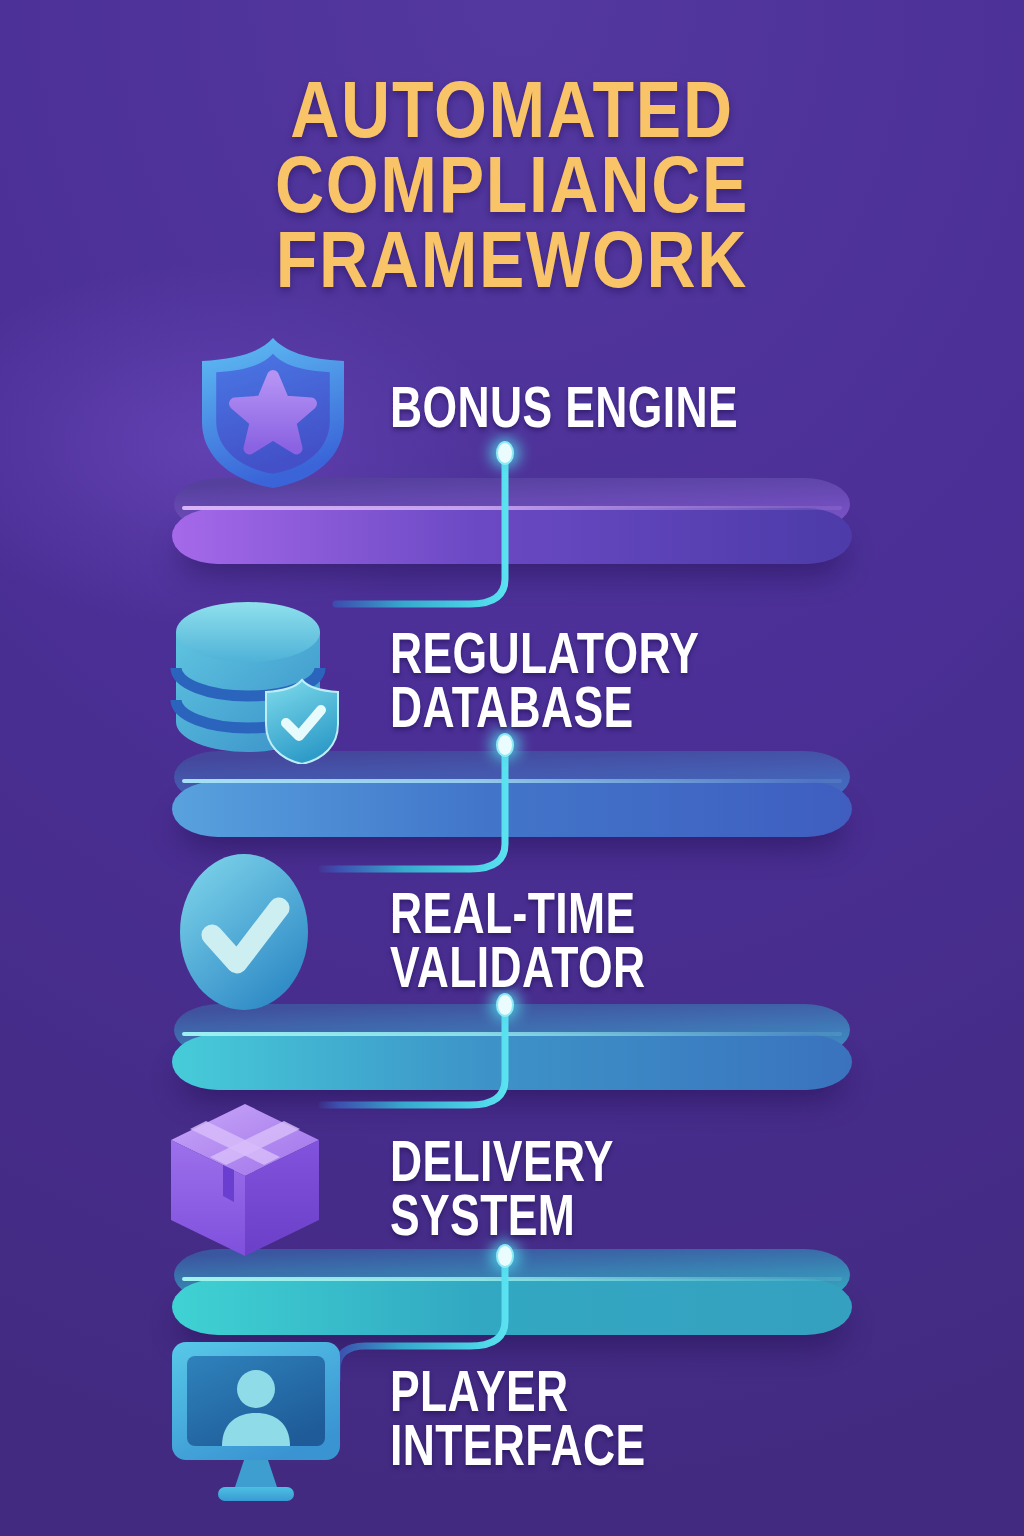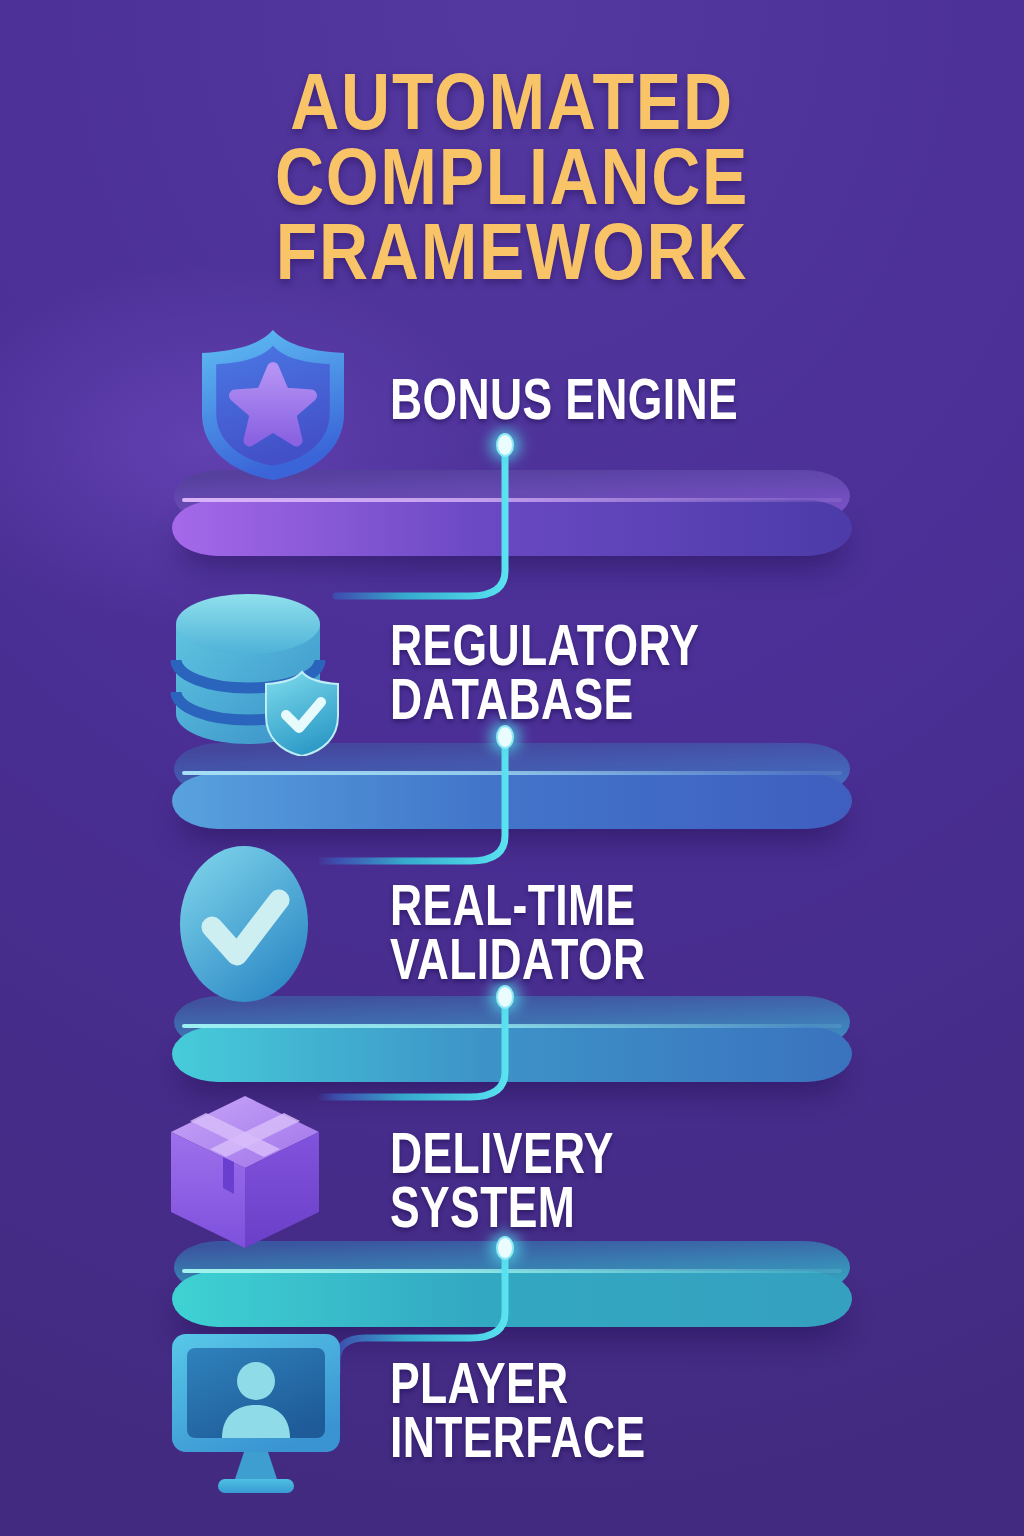--- a/index.html
+++ b/index.html
@@ -4,21 +4,21 @@
 <style>
   html,body{margin:0;padding:0;}
   body{
     width:1024px;height:1536px;overflow:hidden;
     font-family:"Liberation Sans", sans-serif;
     background:
       radial-gradient(420px 260px at 20% 29%, rgba(150,105,240,.28), rgba(150,105,240,0) 70%),
       radial-gradient(130% 100% at 50% 0%, #53389f 0%, #4b2f96 48%, #422a80 100%);
     position:relative;
   }
-  .page{position:absolute;inset:0;}
+  .page{position:absolute;inset:0;margin-top:8px;}
 
   
   .title{
     position:absolute;top:64px;left:0;width:1024px;
     text-align:center;color:#f8c467;font-weight:bold;
     font-size:80px;line-height:.94;letter-spacing:2px;
     transform:scaleX(.85);transform-origin:center top;
     text-shadow:0 4px 8px rgba(35,15,85,.45);
   }
   .title span{display:block;}

